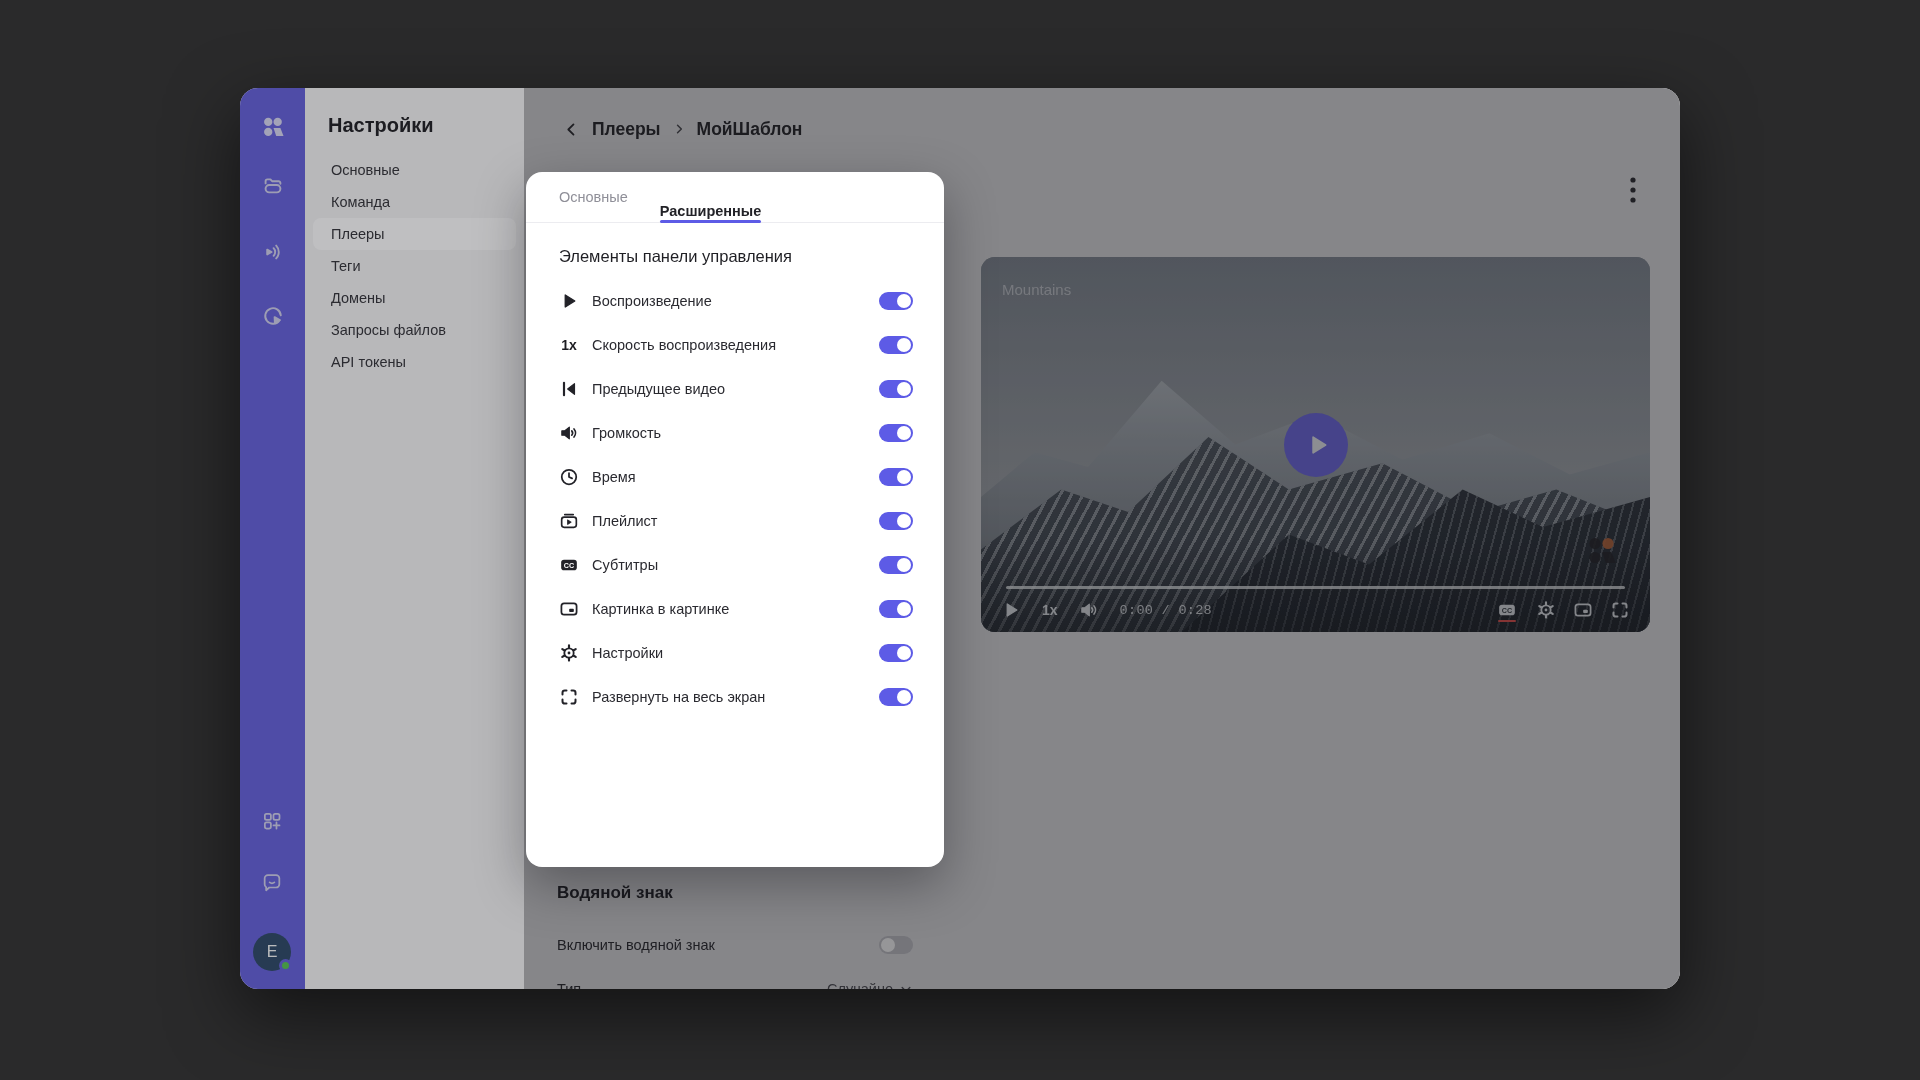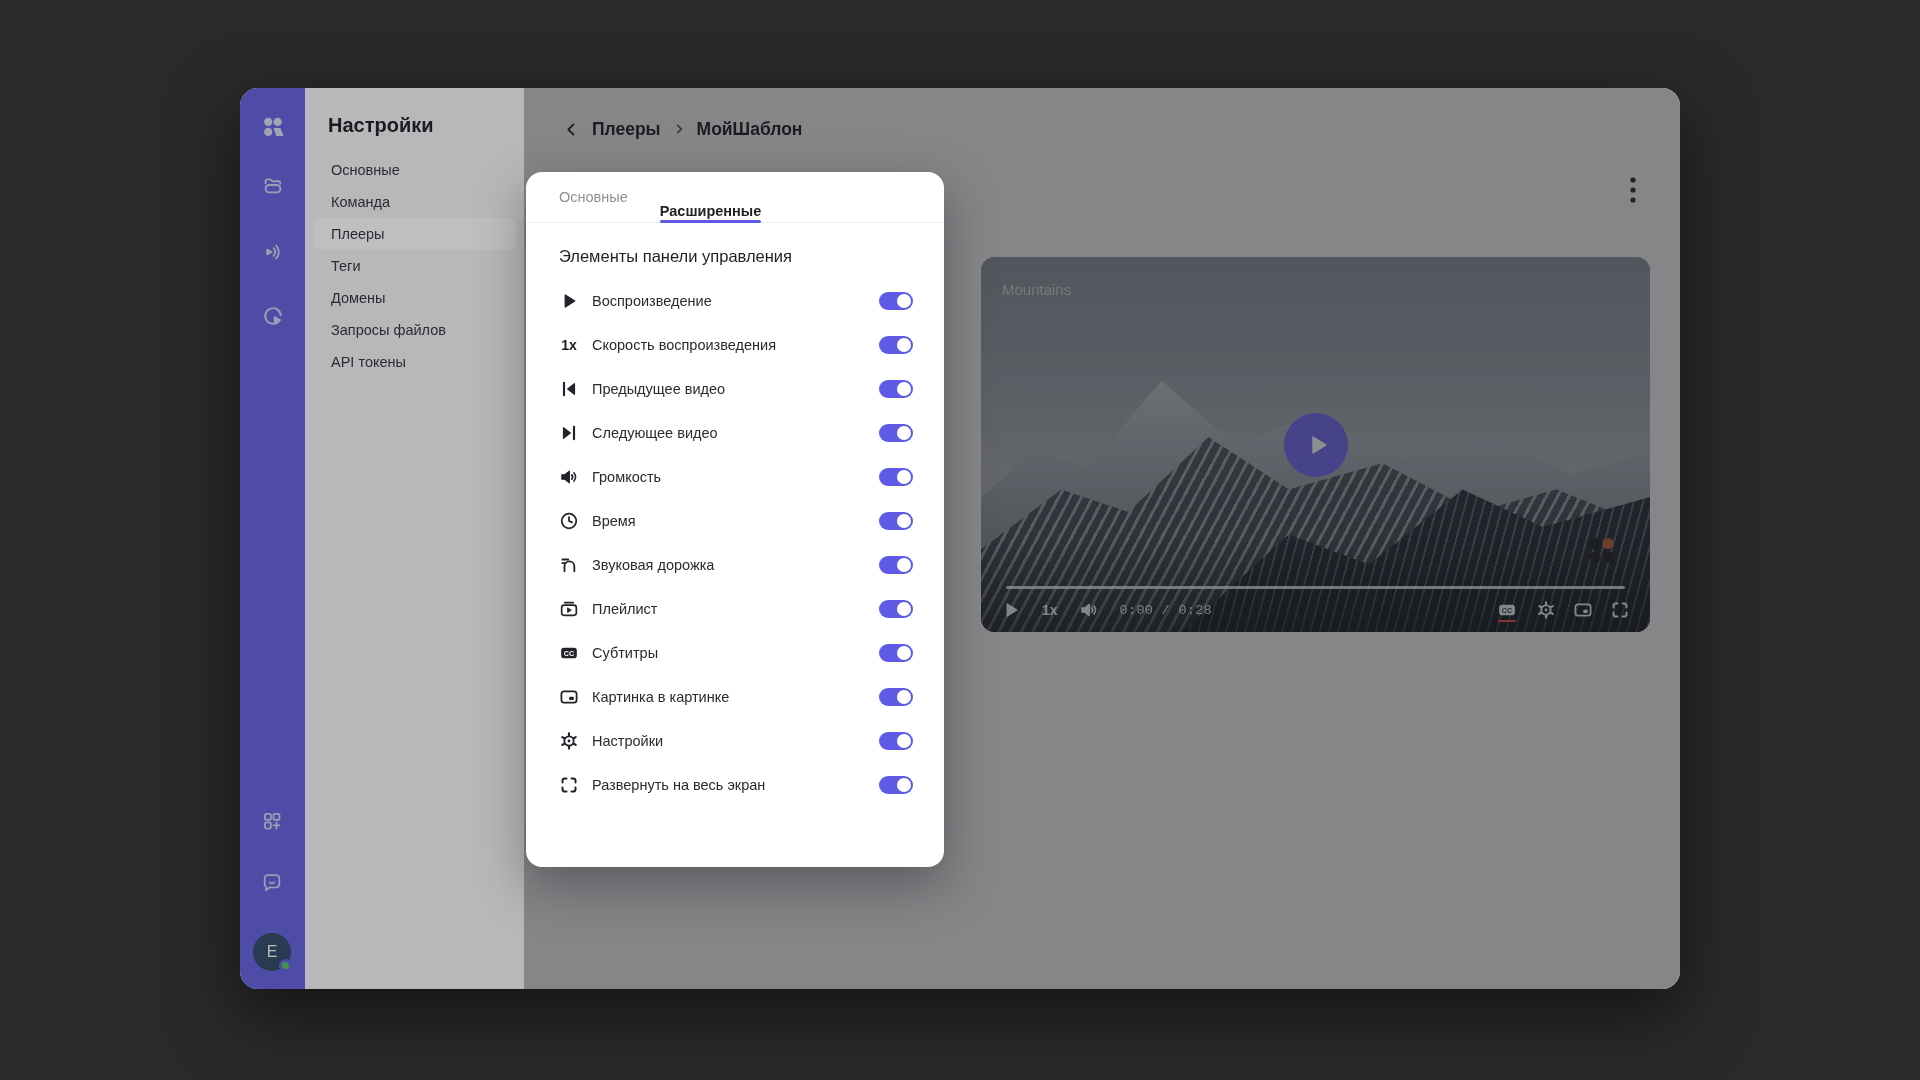--- a/index.html
+++ b/index.html
@@ -245,20 +245,38 @@
                   <path d="M4.2 9 V7 A2.8 2.8 0 0 1 7 4.2 H9"></path>
                   <path d="M15 4.2 H17 A2.8 2.8 0 0 1 19.8 7 V9"></path>
                   <path d="M19.8 15 V17 A2.8 2.8 0 0 1 17 19.8 H15"></path>
                   <path d="M9 19.8 H7 A2.8 2.8 0 0 1 4.2 17 V15"></path>
                 </svg>
               </span>
           </span>
         </div>
       </div>
 
+      <section class="wm-settings">
+        <h2>Водяной знак</h2>
+        <div class="wm-row">
+          <span>Включить водяной знак</span>
+          <span class="toggle off"></span>
+        </div>
+        <div class="wm-row">
+          <span>Тип</span>
+          <span class="wm-type-value">
+            <span>Случайно</span>
+            <span class="icon">
+                <svg viewBox="0 0 24 24" fill="none" stroke="currentColor" stroke-width="2.4" stroke-linecap="round" stroke-linejoin="round">
+                  <path d="M5.5 9.5 L12 16 L18.5 9.5"></path>
+                </svg>
+              </span>
+          </span>
+        </div>
+      </section>
 
       <div class="dim"></div>
     </main>
 
     <div class="dim"></div>
 
     <div class="modal">
       <div class="tabs" id="tabs">
           <span class="tab">Основные</span>
           <span class="tab active">Расширенные</span>
@@ -286,57 +304,36 @@
                   <path d="M6 4.6 V19.4" fill="none" stroke="currentColor" stroke-width="2.6" stroke-linecap="round"></path>
                   <path d="M18.6 5.6 L10.4 12 L18.6 18.4 Z" fill="currentColor" stroke="currentColor" stroke-width="1.4" stroke-linejoin="round"></path>
                 </svg>
               </span>
               <span class="row-label">Предыдущее видео</span>
               <span class="toggle"></span>
             </div>
             <div class="control-row">
               <span class="row-icon">
                 <svg viewBox="0 0 24 24">
-                  <path d="M18 4.6 V19.4" fill="none" stroke="currentColor" stroke-width="2.6" stroke-linecap="round"></path>
-                  <path d="M5.4 5.6 L13.6 12 L5.4 18.4 Z" fill="currentColor" stroke="currentColor" stroke-width="1.4" stroke-linejoin="round"></path>
-                </svg>
-              </span>
-              <span class="row-label">Следующее видео</span>
-              <span class="toggle"></span>
-            </div>
-            <div class="control-row">
-              <span class="row-icon">
-                <svg viewBox="0 0 24 24">
                   <path d="M3.4 9.3 H7 L12.4 5 V19 L7 14.7 H3.4 Z" fill="currentColor" stroke="currentColor" stroke-width="1.4" stroke-linejoin="round"></path>
                   <path d="M15.3 9.4 a4 4 0 0 1 0 5.2" fill="none" stroke="currentColor" stroke-width="2" stroke-linecap="round"></path>
                   <path d="M18 7.2 a7.4 7.4 0 0 1 0 9.6" fill="none" stroke="currentColor" stroke-width="2" stroke-linecap="round"></path>
                 </svg>
               </span>
               <span class="row-label">Громкость</span>
               <span class="toggle"></span>
             </div>
             <div class="control-row">
               <span class="row-icon">
                 <svg viewBox="0 0 24 24">
                   <circle cx="12" cy="12" r="8.7" fill="none" stroke="currentColor" stroke-width="2.1"></circle>
                   <path d="M12 7.4 V12 L15.7 13.7" fill="none" stroke="currentColor" stroke-width="2.1" stroke-linecap="round" stroke-linejoin="round"></path>
                 </svg>
               </span>
               <span class="row-label">Время</span>
-              <span class="toggle"></span>
-            </div>
-            <div class="control-row">
-              <span class="row-icon">
-                <svg viewBox="0 0 24 24" fill="none" stroke="currentColor" stroke-width="2.2" stroke-linecap="round">
-                  <path d="M4 5.4 H11"></path>
-                  <path d="M4 9.8 H7.6"></path>
-                  <path d="M6.6 19.6 V13.6 A5.9 5.9 0 0 1 18.4 13.6 V19.6"></path>
-                </svg>
-              </span>
-              <span class="row-label">Звуковая дорожка</span>
               <span class="toggle"></span>
             </div>
             <div class="control-row">
               <span class="row-icon">
                 <svg viewBox="0 0 24 24">
                   <path d="M7 4.3 H17" fill="none" stroke="currentColor" stroke-width="2.2" stroke-linecap="round"></path>
                   <rect x="3.2" y="7.4" width="17.6" height="12.2" rx="3" fill="none" stroke="currentColor" stroke-width="2"></rect>
                   <path d="M10.3 10.6 L14.7 13.4 L10.3 16.2 Z" fill="currentColor" stroke="currentColor" stroke-width="1" stroke-linejoin="round"></path>
                 </svg>
               </span>

